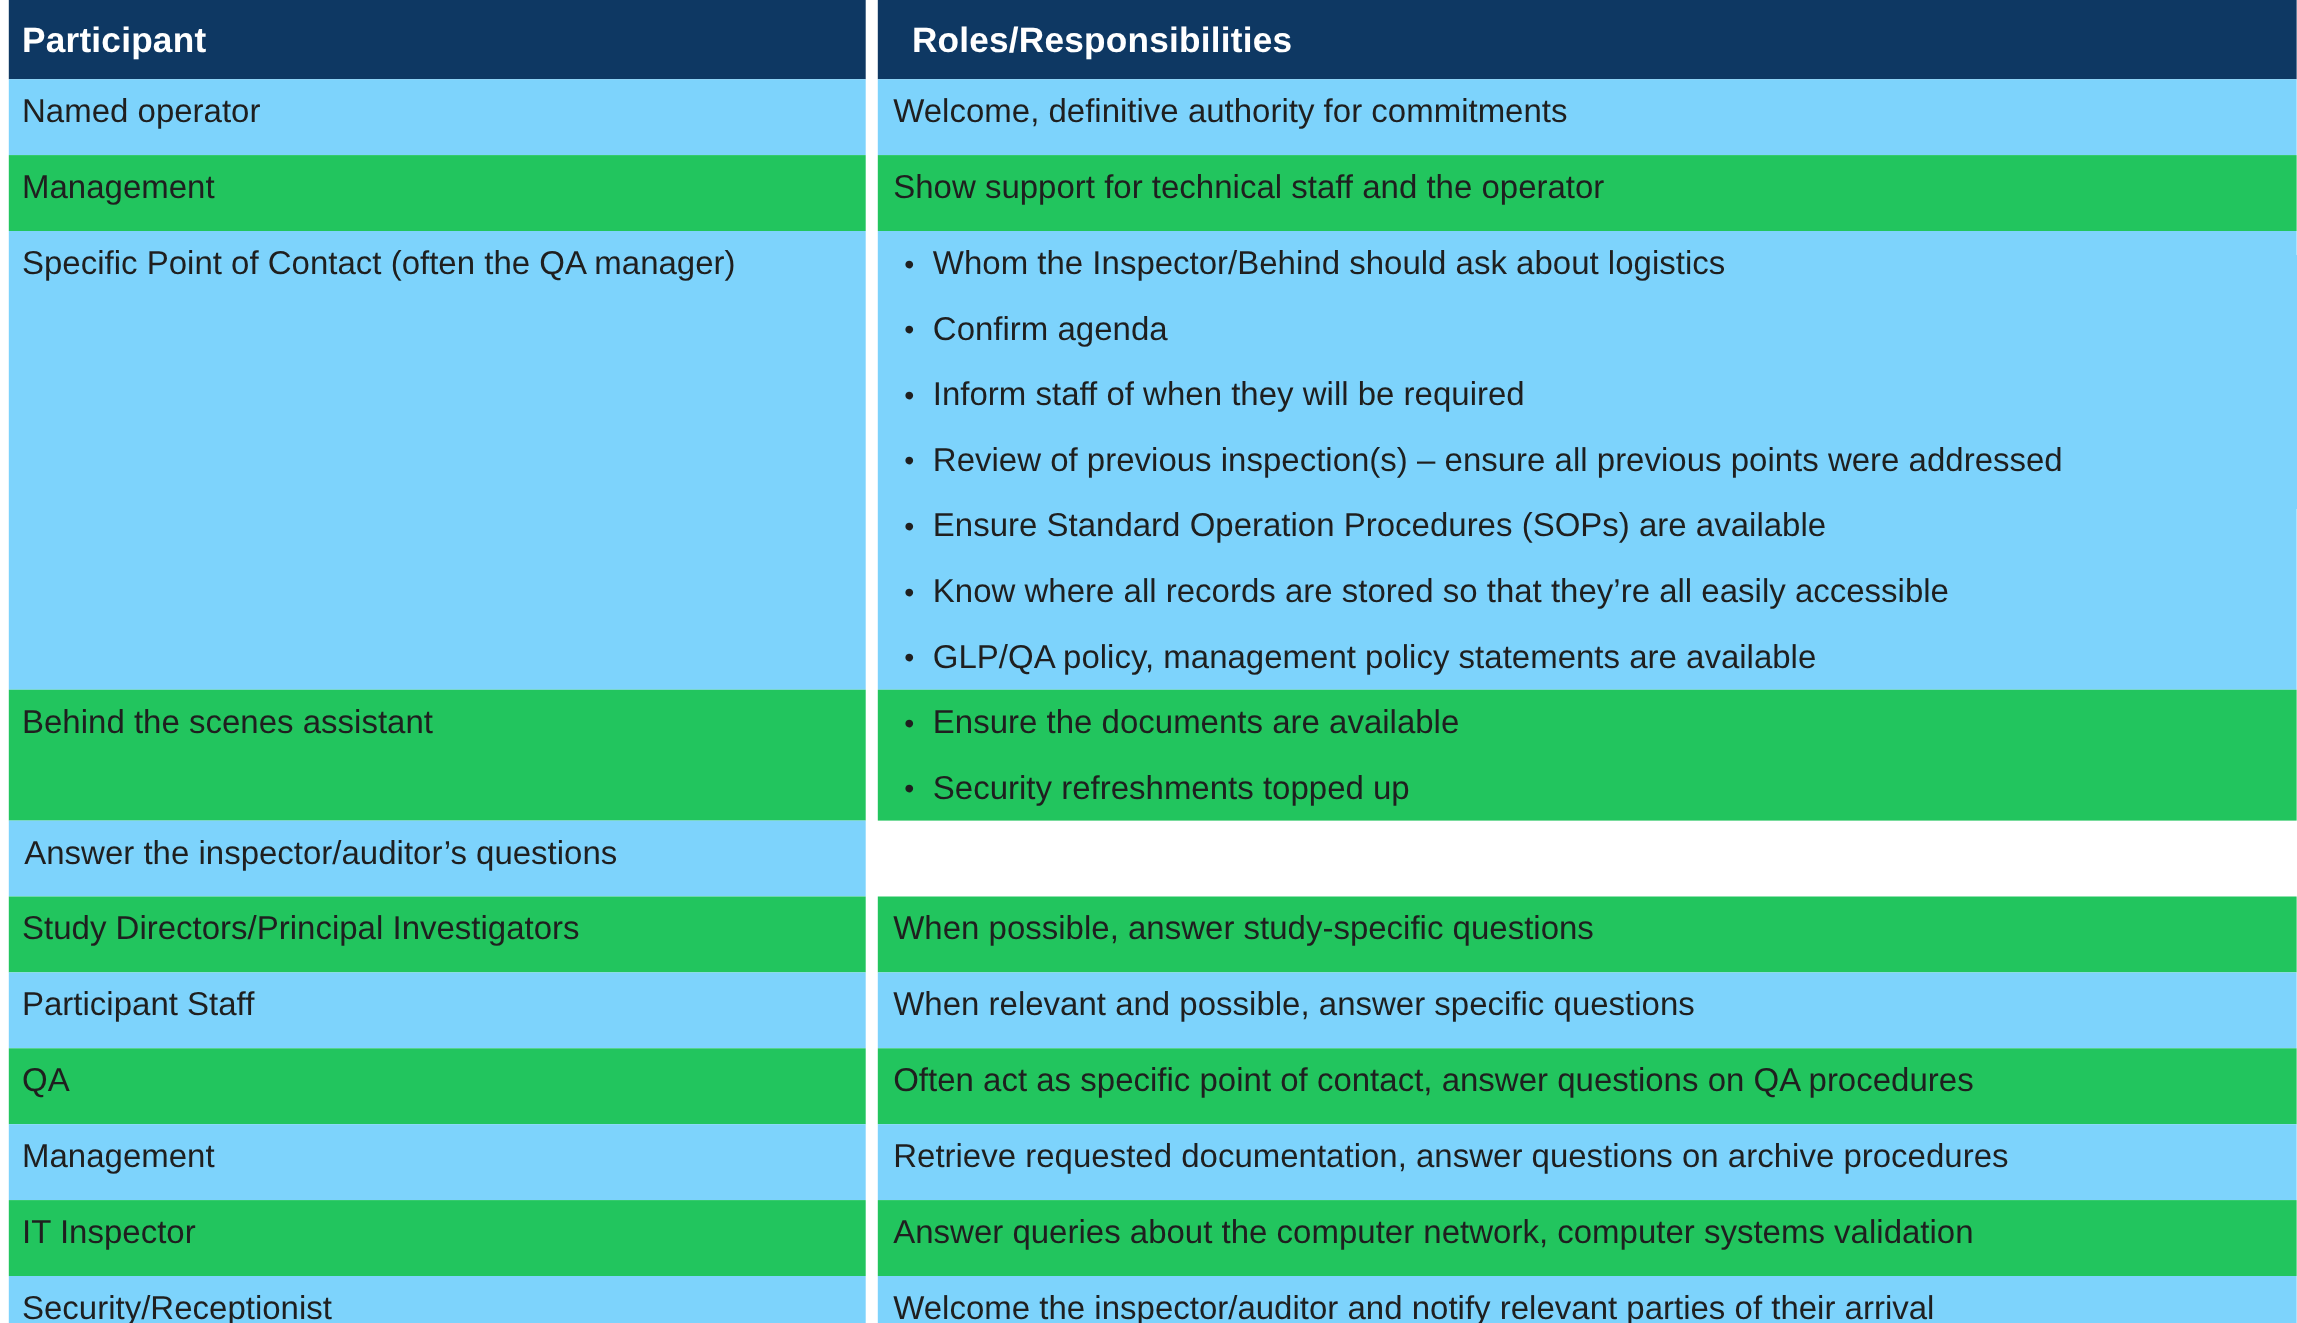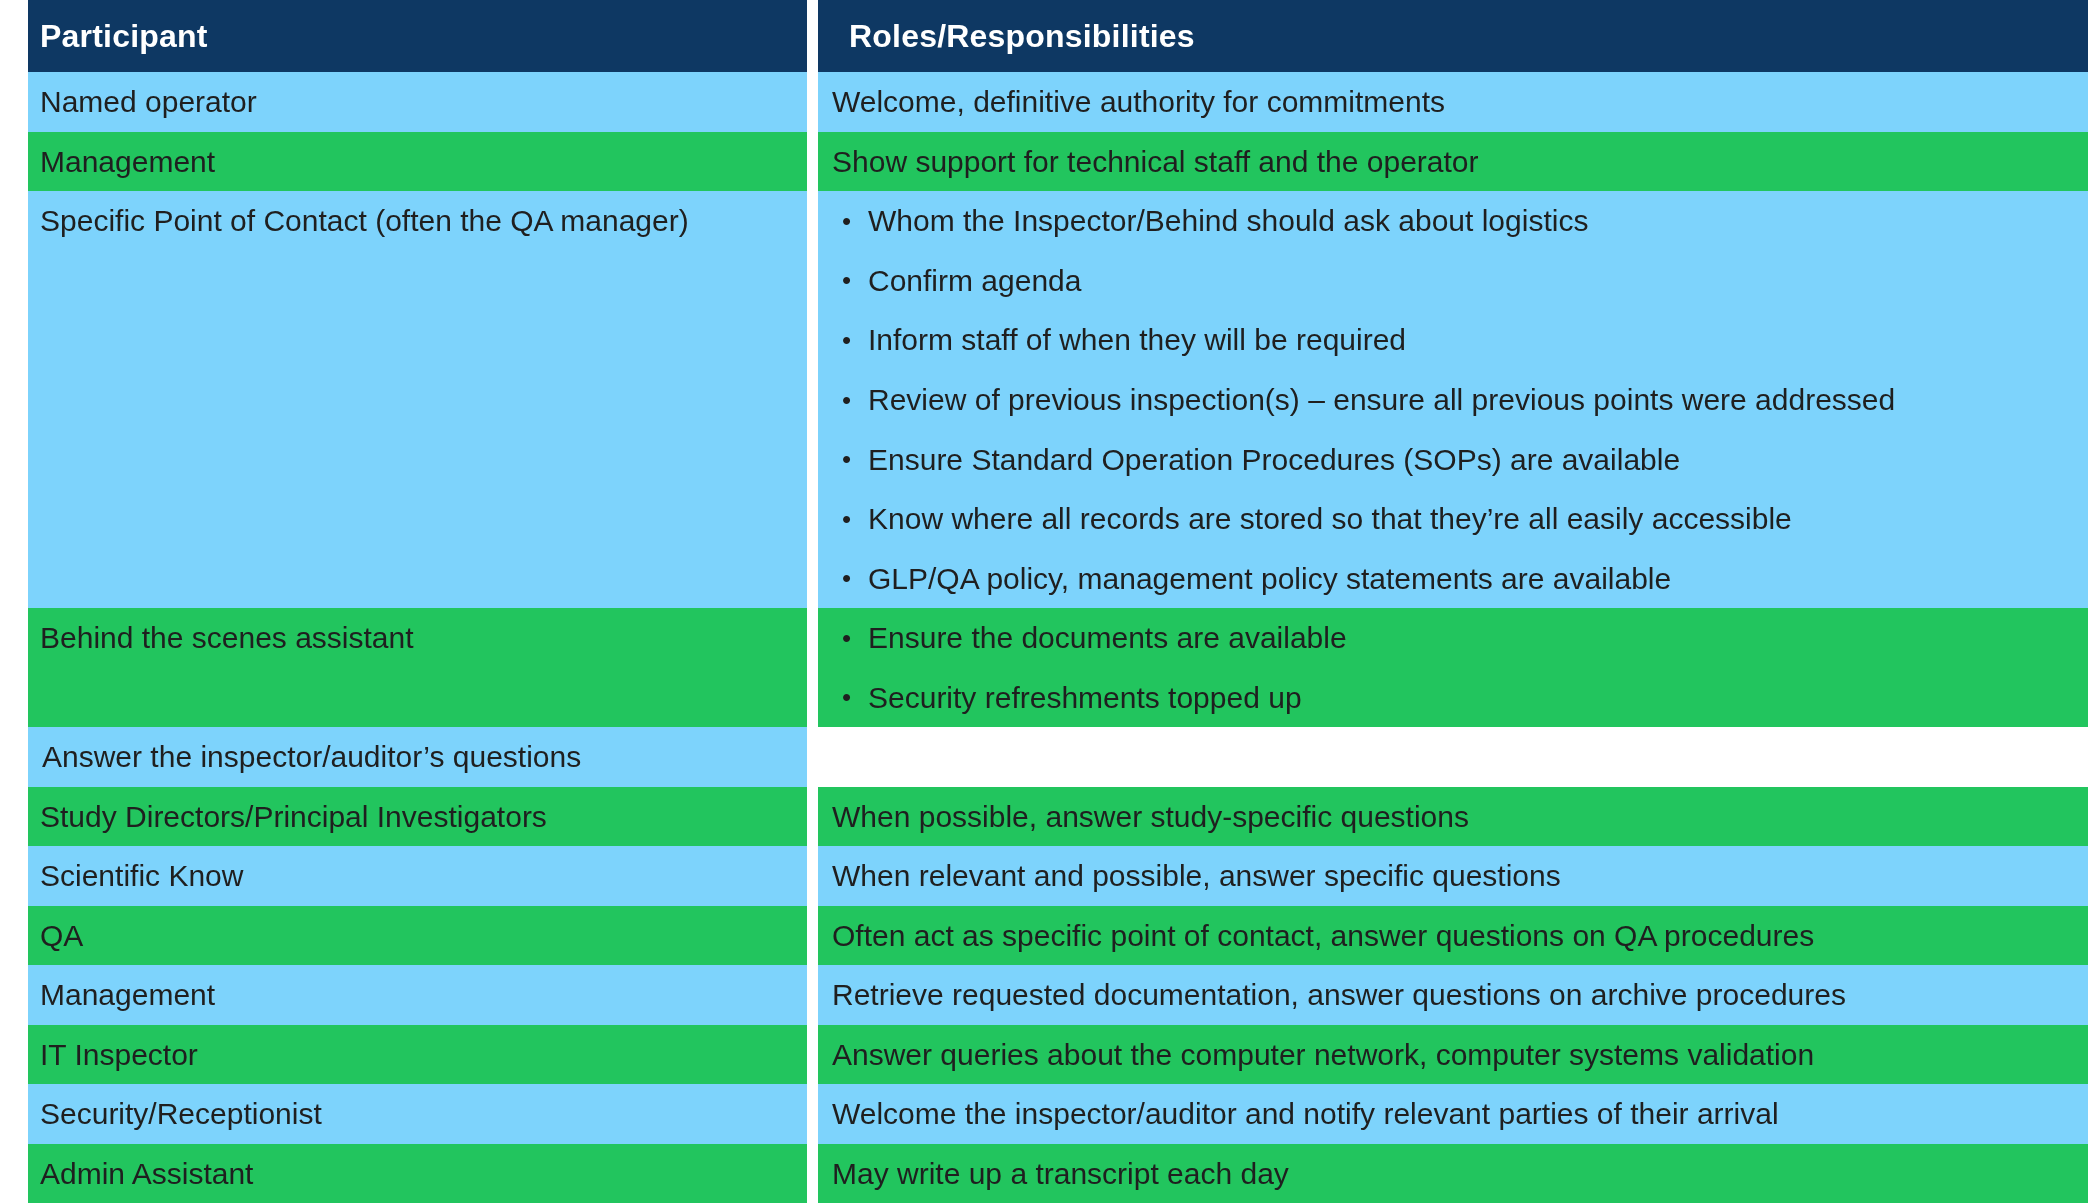--- a/index.html
+++ b/index.html
@@ -16,21 +16,20 @@
   }
   .table {
     margin-left: 8px;
     width: 2080px;
     color: #1f1f1f;
   }
   .row-grid {
     display: grid;
     grid-template-columns: 779px 1290px;
     column-gap: 11px;
-    margin-left: 20px;
   }
   .header-row {
     height: 72px;
   }
   .header-cell {
     background: #0E3863;
     color: #ffffff;
     font-weight: bold;
     font-size: 32px;
     display: flex;
@@ -46,21 +45,21 @@
     min-height: 59.55px;
     font-size: 30px;
   }
   .row.shaded .cell { background: #22c55e; }
 
   .cell-participant {
     padding: 11px 18px 11px 12px;
     line-height: 37px;
   }
   .cell-roles {
-    padding: 11px 18px 11px 14px;
+    padding: 11px 18px 21px 14px;
     line-height: 37px;
   }
   .cell-roles.has-bullets {
     padding: 0 18px 0 14px;
   }
   .bullet-list {
     list-style: none;
     margin: 0;
     padding: 0 0 0 10px;
   }
@@ -181,21 +180,21 @@
     <div class="cell cell-participant">
       <span class="cell-text">Study Directors/Principal Investigators</span>
     </div>
     <div class="cell cell-roles">
           <span class="cell-text">When possible, answer study-specific questions</span>
         </div>
   </div>
 
   <div class="row-grid row">
     <div class="cell cell-participant">
-      <span class="cell-text">Scientific Know</span>
+      <span class="cell-text">Participant Staff</span>
     </div>
     <div class="cell cell-roles">
           <span class="cell-text">When relevant and possible, answer specific questions</span>
         </div>
   </div>
 
   <div class="row-grid row shaded">
     <div class="cell cell-participant">
       <span class="cell-text">QA</span>
     </div>

